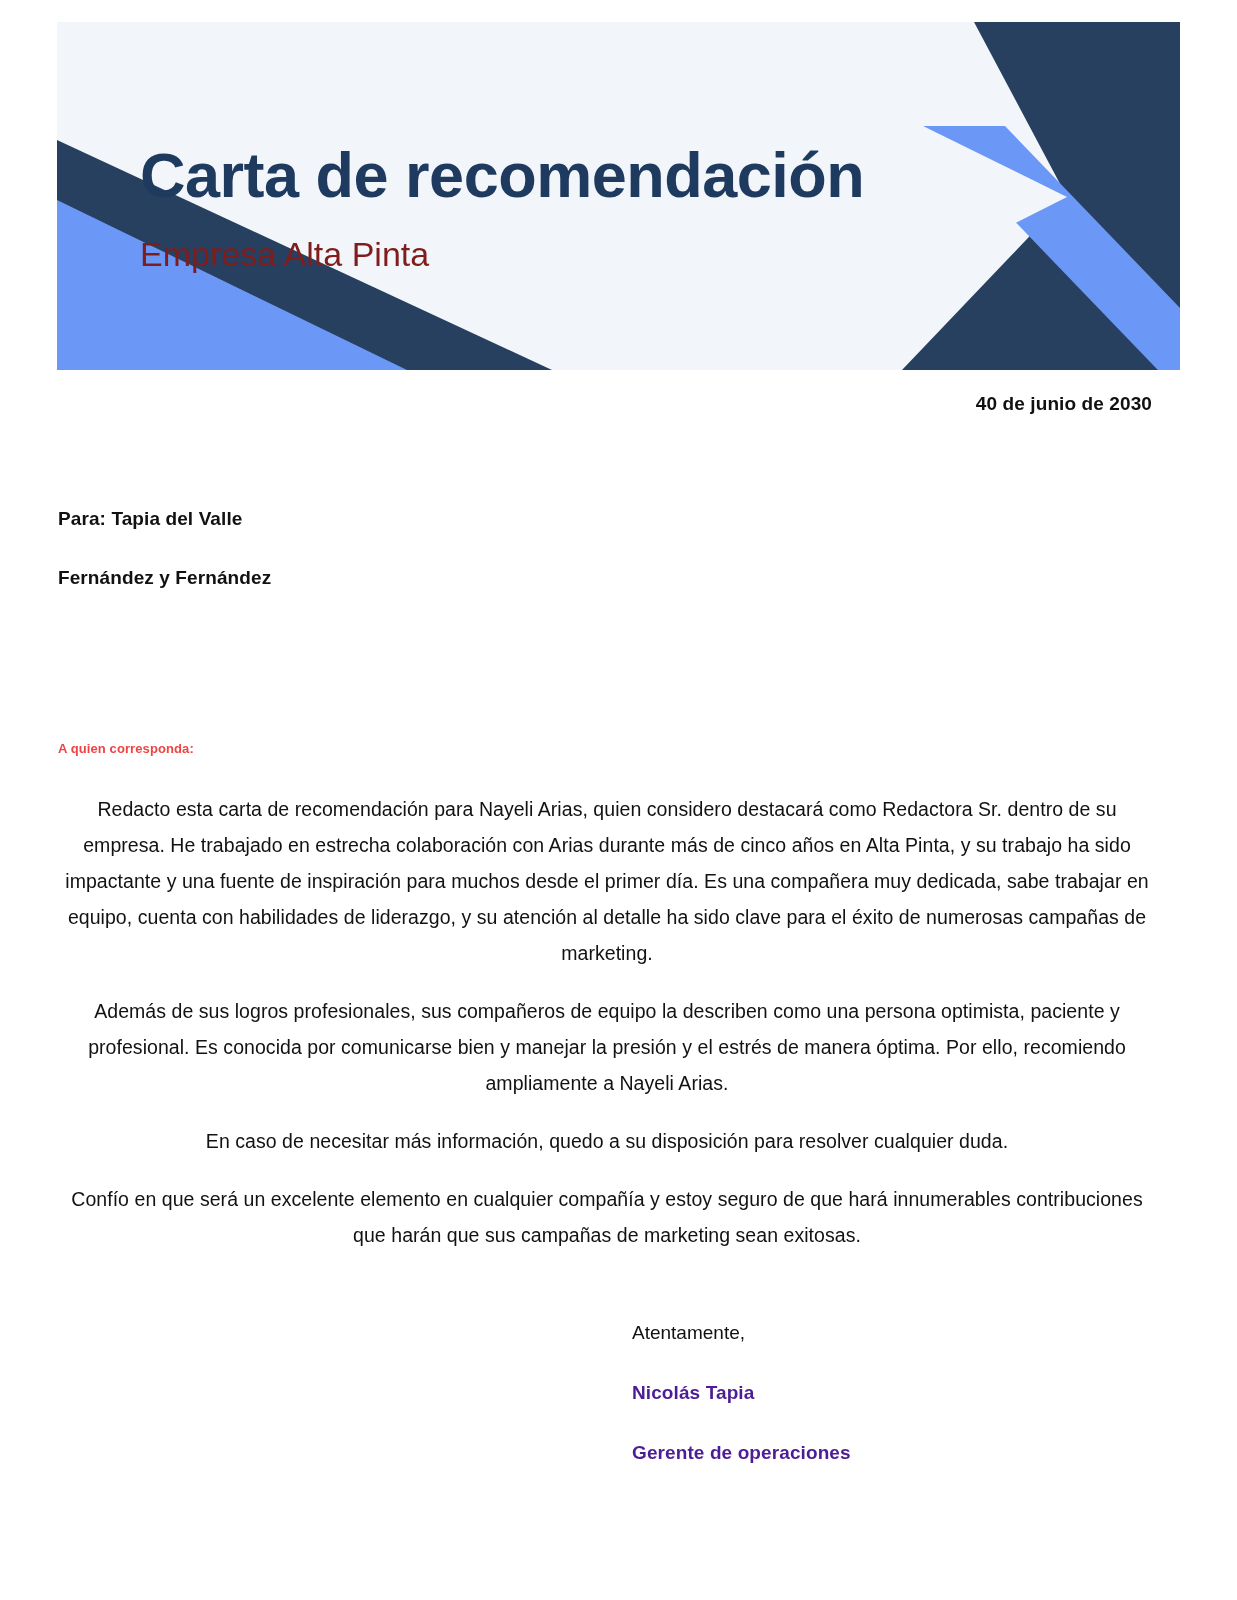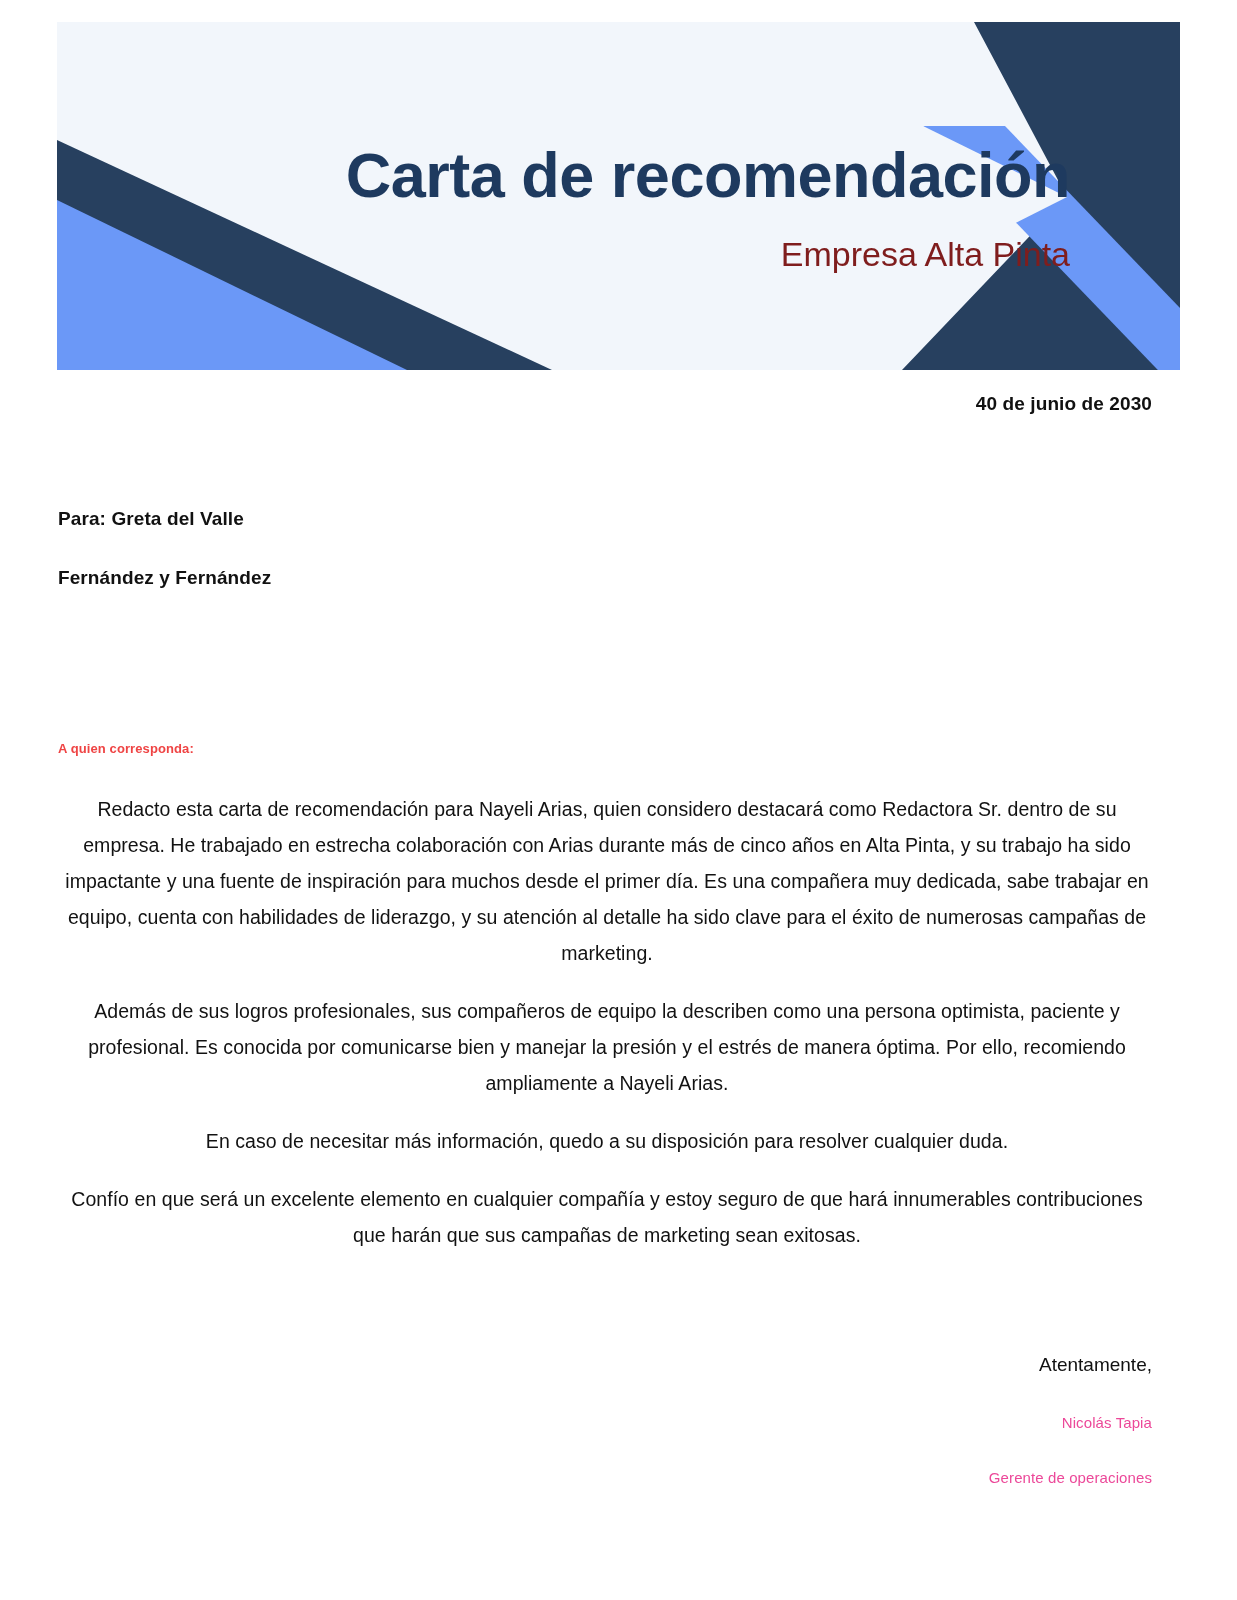--- a/index.html
+++ b/index.html
@@ -39,21 +39,20 @@
     top: 0;
     width: 1123px;
     height: 348px;
     display: block;
   }
   .header-text {
     position: absolute;
     left: 83px;
     top: 120px;
     width: 930px;
-    text-align: right;
   }
   .doc-title {
     margin: 0;
     font-size: 63px;
     font-weight: bold;
     letter-spacing: -0.5px;
     line-height: 1.05;
     color: #1e3a5f;
     white-space: nowrap;
   }
@@ -119,34 +118,34 @@
     letter-spacing: 0.05px;
   }
   .body-copy p:last-child {
     margin-bottom: 0;
   }
 
   
   .signature {
     position: absolute;
     right: 85px;
-    top: 1354px;
-    text-align: right;
+    top: 1322px;
+    text-align: left;
     width: 520px;
   }
   .signature .sig-regular {
     font-size: 19px;
     font-weight: normal;
     color: #111111;
     margin: 0 0 38px 0;
   }
   .signature .sig-bold {
-    font-size: 15px;
-    font-weight: normal;
-    color: #ec4899;
+    font-size: 19px;
+    font-weight: bold;
+    color: #4c1d95;
     margin: 0 0 38px 0;
     letter-spacing: 0.1px;
   }
   .signature .sig-bold:last-child {
     margin-bottom: 8px;
   }
 </style>
 </head>
 <body>
 
@@ -170,21 +169,21 @@
 
     <div class="header-text">
       <h1 class="doc-title">Carta de recomendación</h1>
       <div class="doc-subtitle">Empresa Alta Pinta</div>
     </div>
   </div>
 
   <div class="date-line">40 de junio de 2030</div>
 
   <div class="recipient">
-    <div class="line">Para: Greta del Valle</div>
+    <div class="line">Para: Tapia del Valle</div>
     <div class="line">Fernández y Fernández</div>
   </div>
 
   <div class="salutation">A quien corresponda:</div>
 
   <div class="body-copy">
     <p>Redacto esta carta de recomendación para Nayeli Arias, quien considero destacará como Redactora Sr. dentro de su empresa. He trabajado en estrecha colaboración con Arias durante más de cinco años en Alta Pinta, y su trabajo ha sido impactante y una fuente de inspiración para muchos desde el primer día. Es una compañera muy dedicada, sabe trabajar en equipo, cuenta con habilidades de liderazgo, y su atención al detalle ha sido clave para el éxito de numerosas campañas de marketing.</p>
     <p>Además de sus logros profesionales, sus compañeros de equipo la describen como una persona optimista, paciente y profesional. Es conocida por comunicarse bien y manejar la presión y el estrés de manera óptima. Por ello, recomiendo ampliamente a Nayeli Arias.</p>
     <p>En caso de necesitar más información, quedo a su disposición para resolver cualquier duda.</p>
     <p>Confío en que será un excelente elemento en cualquier compañía y estoy seguro de que hará innumerables contribuciones que harán que sus campañas de marketing sean exitosas.</p>

